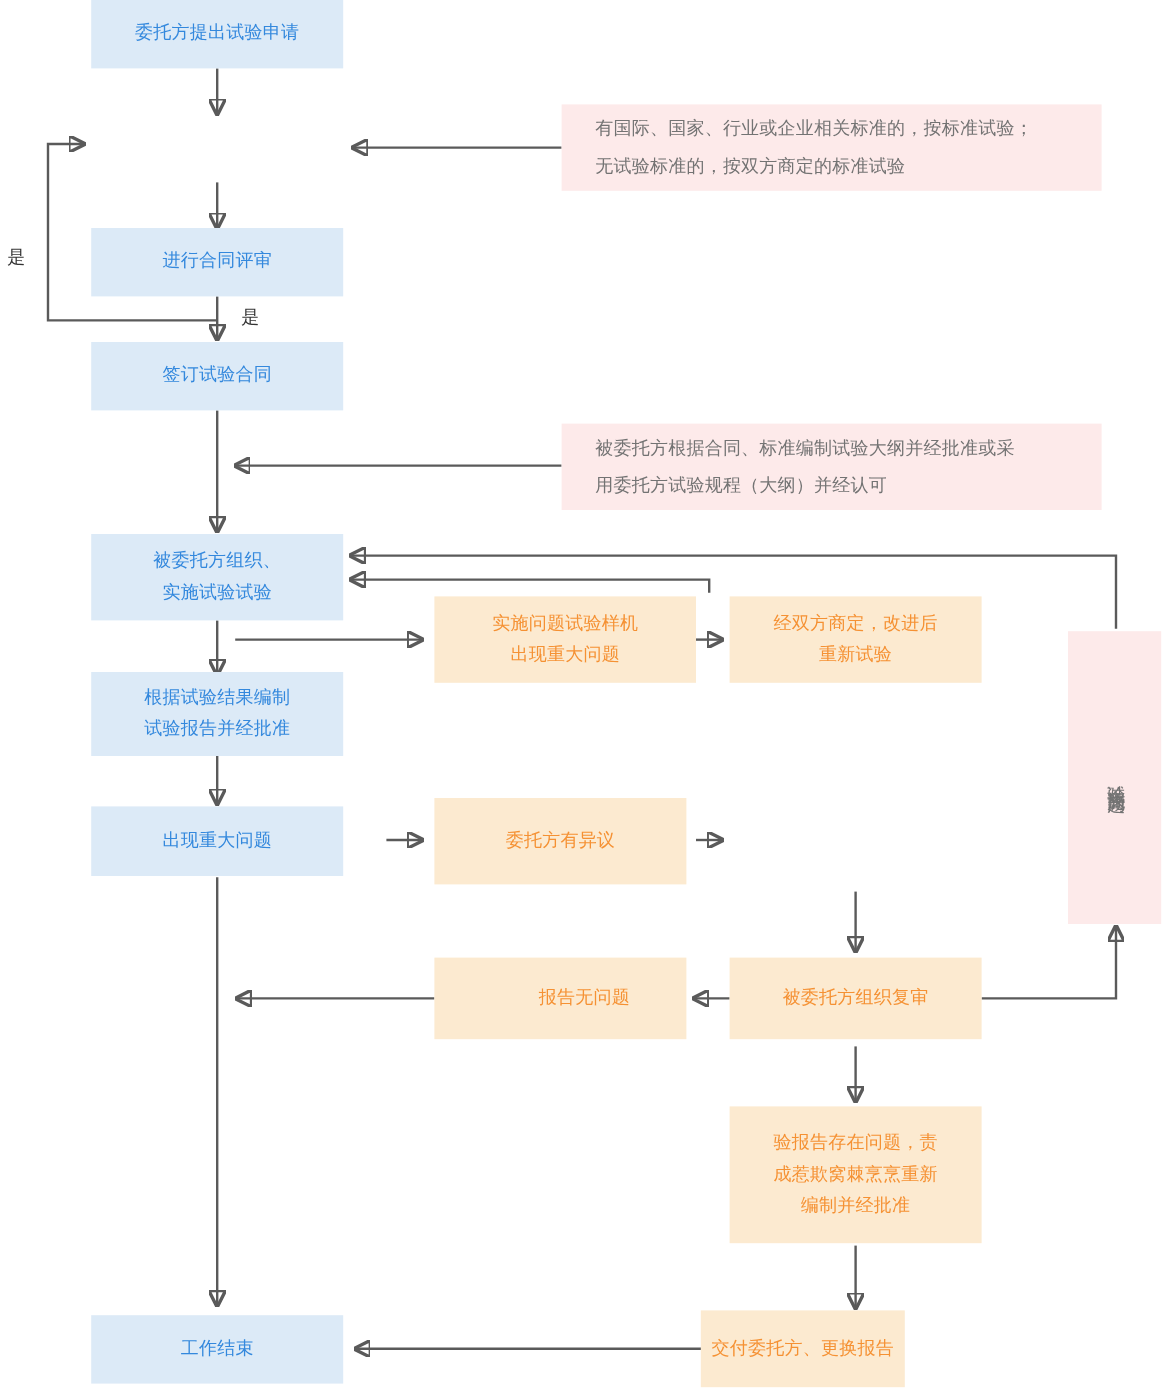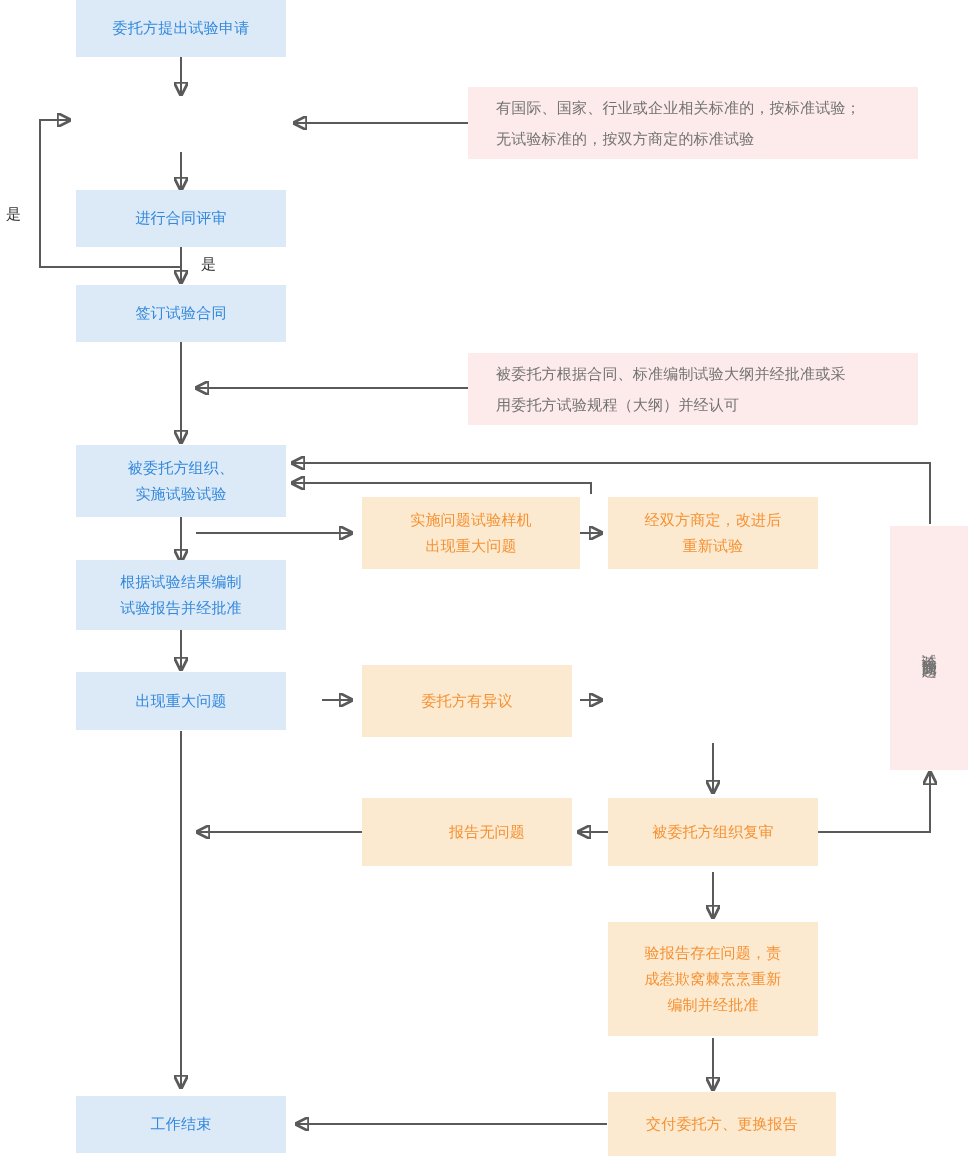--- a/index.html
+++ b/index.html
@@ -158,21 +158,21 @@
 
 
   <div class="node node-orange" style="left:362px; top:798px; width:210px; height:68px;padding-left:40px;">报告无问题</div>
 
   <div class="node node-orange" style="left:608px; top:798px; width:210px; height:68px;">被委托方组织复审</div>
 
   <div class="node node-orange" style="left:608px; top:922px; width:210px; height:114px;">验报告存在问题，责
 成惹欺窝棘烹烹重新
 编制并经批准</div>
 
-  <div class="node node-orange" style="left:608px; top:1092px; width:228px; height:64px;">交付委托方、更换报告</div>
+  <div class="node node-orange" style="left:584px; top:1092px; width:170px; height:64px;">交付委托方、更换报告</div>
 
   <div class="node node-pink node-vertical" style="left:890px; top:526px; width:78px; height:244px;">试验实施问题</div>
 
   <div class="node node-pink note-text" style="left:468px; top:87px; width:450px; height:72px;">有国际、国家、行业或企业相关标准的，按标准试验；
 无试验标准的，按双方商定的标准试验</div>
 
   <div class="node node-pink note-text" style="left:468px; top:353px; width:450px; height:72px;">被委托方根据合同、标准编制试验大纲并经批准或采
 用委托方试验规程（大纲）并经认可</div>
 
   <div class="label" style="left:6px; top:205px;">是</div>

